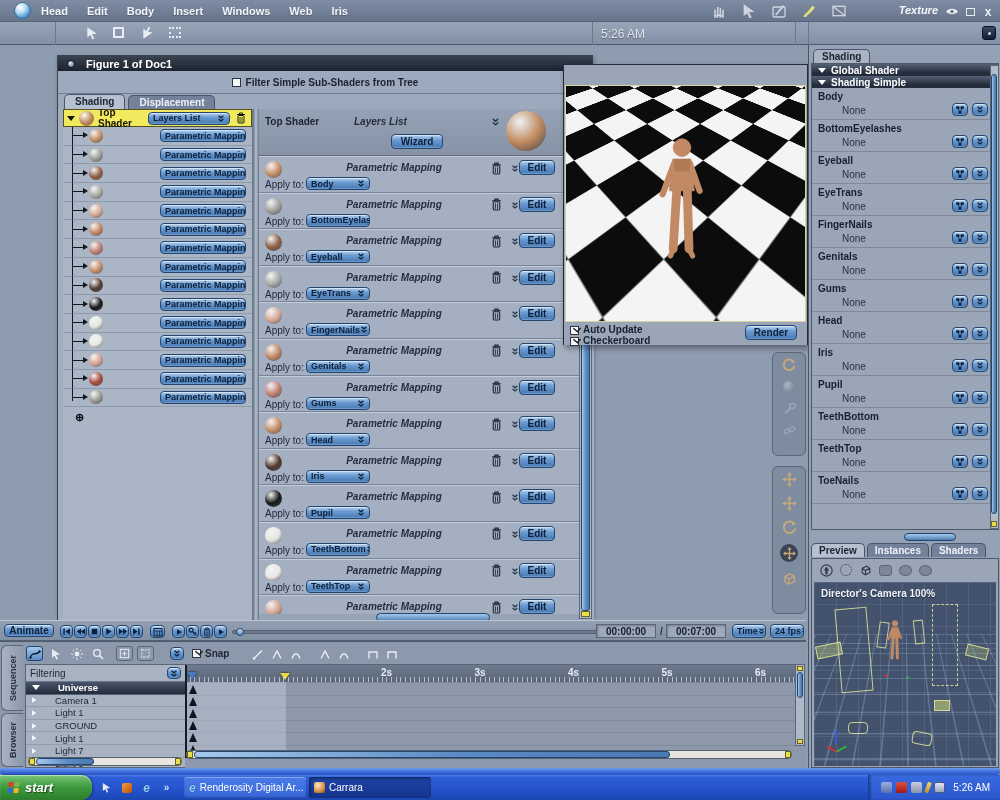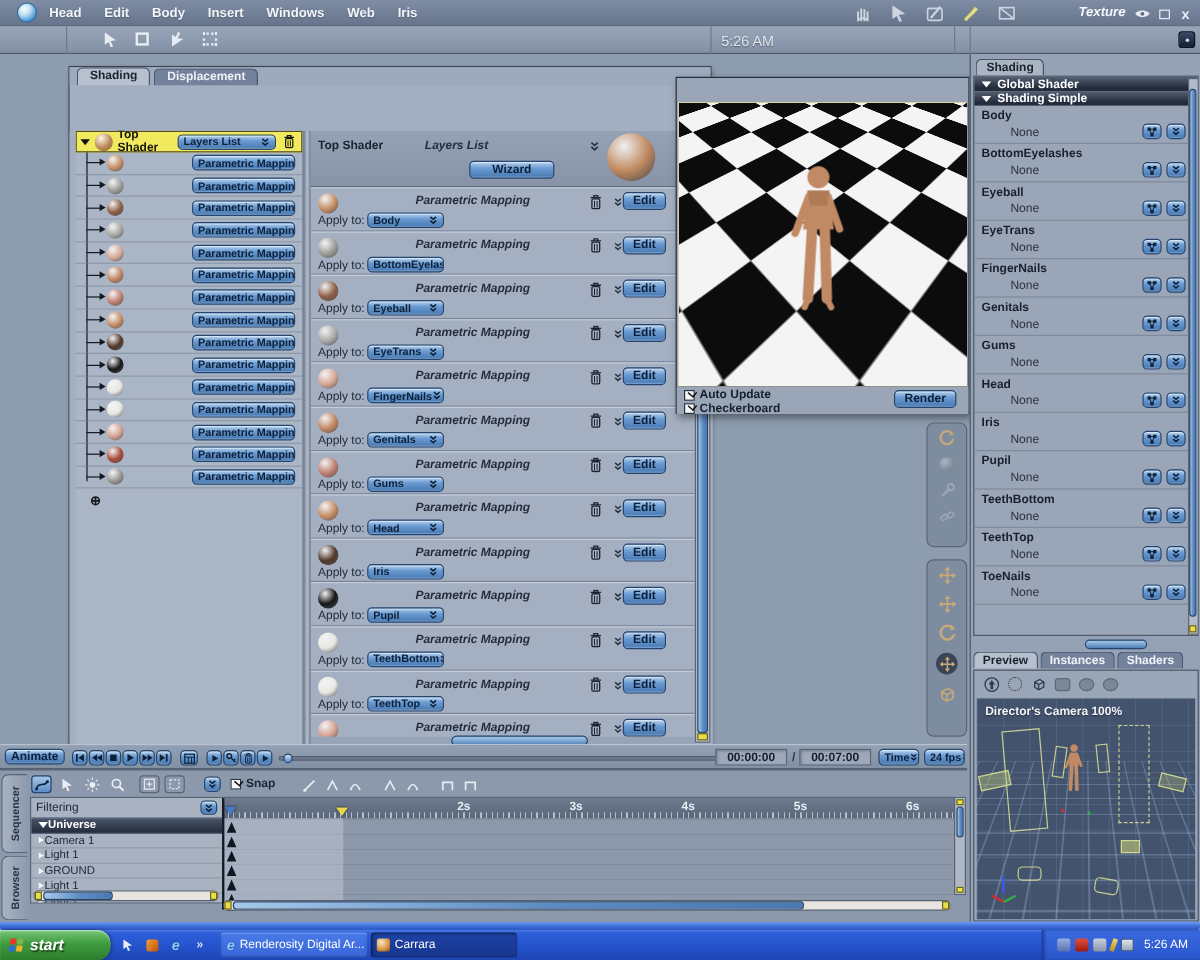--- a/index.html
+++ b/index.html
@@ -55,21 +55,21 @@
   .trow .dd{width:86px;margin-left:auto;margin-right:6px}
   .trow-root .dd{width:82px}
   .addnode{position:absolute;left:12px;top:302px;font-size:11px;color:#14181f;font-weight:bold}
   
   .detail{position:absolute;left:201px;top:0;width:320px;height:512px;background:#a4afc1;overflow:hidden}
   .dhead{position:absolute;left:0;top:0;width:320px;height:47px;background:linear-gradient(#93a0b3,#87impossible)} 
   .dhead{background:linear-gradient(#95a2b5,#8793a7);border-bottom:1px solid #5e6a7d}
   .dhead .hl{position:absolute;left:6px;top:7px;font-size:10px;font-weight:bold;color:#1a2431}
   .dhead .ht{position:absolute;left:95px;top:7px;font-size:10px;font-weight:bold;font-style:italic;color:#242e3e}
   .dhead .hc{position:absolute;left:232px;top:8px}
-  .dhead .wiz{position:absolute;left:132px;top:25px;width:71px;height:15px;font-size:10px}
+  .dhead .wiz{position:absolute;left:132px;top:25px;width:52px;height:15px;font-size:10px}
   .dhead .bigsph{position:absolute;left:247px;top:2px;width:40px;height:40px;z-index:3}
   .drows{position:absolute;left:0;top:47px;width:320px;height:458px;overflow:hidden}
   .drow{position:relative;height:36.6px;background:#a4afc1;border-top:1px solid #c3ccd8;border-bottom:1px solid #78markers}
   .drow{border-bottom:1px solid #78849a}
   .drow .sph{position:absolute;left:6px;top:4px;width:17px;height:17px}
   .dtype{position:absolute;left:20px;right:70px;top:5px;text-align:center;font-style:italic;font-weight:bold;font-size:10px;color:#232d3d}
   .dtrash{position:absolute;right:76px;top:4px;width:13px;height:14px}
   .dchev{position:absolute;right:60px;top:7px}
   .dedit{position:absolute;right:24px;top:3px;width:36px;height:15px;font-size:10px}
   .dapply{position:absolute;left:6px;top:22px;font-size:10px;color:#1c2636}
@@ -78,21 +78,21 @@
   .dscroll .sb-cap{position:absolute;left:1px;width:9px;height:6px}
   .dscroll .sb-thumb{position:absolute;left:1px;top:9px;width:9px;height:490px}
   .hpill{position:absolute;left:318px;top:504px;width:114px;height:9px;border-radius:5px;background:linear-gradient(#a6c9ea,#4e7fb6);border:1px solid #24456f}
   
   .pvwin{left:563px;top:64px;width:245px;height:281px;background:#9aa6b8;border:1px solid #222c3a;box-shadow:2px 3px 6px rgba(0,0,0,.4)}
   .pv-title{height:20px;background:linear-gradient(#3c4553,#151d29);color:#fff;font-size:11px;font-weight:bold;display:flex;align-items:center;padding-left:20px}
   .pv-img{position:absolute;left:1px;top:20px;width:241px;height:237px;background:#101010;overflow:hidden;border:1px solid #d8d4a0}
   .floor{position:absolute;left:-330px;top:-330px;width:900px;height:860px;background:repeating-conic-gradient(#0c0c0c 0% 25%,#f4f4f4 25% 50%);background-size:72px 72px;transform:perspective(250px) rotateX(57deg) rotateZ(45deg);transform-origin:50% 42%}
   .pshadow{position:absolute;left:100px;top:196px;width:104px;height:16px;background:rgba(35,35,35,.55);border-radius:50%;transform:rotate(8deg);filter:blur(2px)}
   .pv-foot{position:absolute;left:0;top:258px;width:243px;height:22px;background:#9aa6b8;font-size:10px;font-weight:bold;color:#15202e}
-  .pv-chk{position:absolute;display:flex;align-items:center;gap:4px}
+  .pv-chk{position:absolute;display:flex;align-items:flex-end;gap:4px}
   .pv-render{position:absolute;right:10px;top:2px;width:52px;height:15px;font-size:10px}
   
   .toolcol{left:772px;top:352px;width:34px;height:266px}
   .tgrp{background:#7e8ca0;border:1px solid #5a6678;border-radius:6px;display:flex;flex-direction:column;align-items:center;padding:5px 0;gap:9px}
   
   .rpanel{left:808px;top:45px;width:192px;height:725px;background:#95a2b5;border-left:1px solid #4a5664}
   .rtab{position:absolute;left:4px;top:4px;height:14px;line-height:13px;padding:0 8px;background:#aab4c3;border:1px solid #49556a;border-bottom:none;border-radius:5px 5px 0 0;font-size:10px;font-weight:bold;color:#1a2230}
   .rframe{position:absolute;left:2px;top:18px;width:188px;height:467px;background:#9aa6b8;border:1px solid #4d5868}
   .rframe .dkhdr{height:12px;font-size:10px}
   .figrow{position:relative;height:26px;border-bottom:1px solid #7e8a9b}
@@ -136,23 +136,23 @@
   .sl-end{position:absolute;right:-10px;top:-3px;width:9px;height:8px;border-radius:4px;background:linear-gradient(#a6c9ea,#4e7fb6);border:1px solid #24456f}
   
   .seq{left:0;top:641px;width:806px;height:127px;background:#8c98ab;border-top:1px solid #4e5a6c}
   .vtab{position:absolute;left:1px;width:22px;background:linear-gradient(90deg,#a2aebf,#8met)}
   .vtab{background:linear-gradient(90deg,#a8b3c3,#8d99ac);border:1px solid #5a6678;border-right:none;border-radius:6px 0 0 6px;color:#2a3442;font-size:9px;font-weight:bold;display:flex;align-items:center;justify-content:center}
   .vtab span{writing-mode:vertical-rl;transform:rotate(180deg)}
   .seqtools{position:absolute;left:26px;top:2px;height:19px;display:flex;align-items:center;gap:4px}
   .stool{width:17px;height:15px;border-radius:3px;display:flex;align-items:center;justify-content:center}
   .stool.on{background:linear-gradient(#a6c9ea,#5c8cc4);border:1px solid #24456f}
   .snapwrap{display:flex;align-items:center;gap:4px;font-size:10px;font-weight:bold;color:#1c2634;margin-left:4px}
-  .seqtree{position:absolute;left:25px;top:22px;width:160px;height:89px;background:#a8b2c1;border:1px solid #5a6678;border-right:none;overflow:hidden}
+  .seqtree{position:absolute;left:25px;top:22px;width:160px;height:104px;background:#a8b2c1;border:1px solid #5a6678;border-right:none;overflow:hidden}
   .filtrow{height:17px;display:flex;align-items:center;justify-content:space-between;padding:0 4px;border-bottom:1px solid #6a7689;font-size:10px;color:#1c2634}
-  .strow{height:12.6px;display:flex;align-items:center;gap:0;padding-left:6px;border-bottom:1px solid rgba(110,122,140,.4);font-size:9.5px;color:#1c2634}
+  .strow{height:12.6px;display:flex;align-items:center;gap:18px;padding-left:6px;border-bottom:1px solid rgba(110,122,140,.4);font-size:9.5px;color:#1c2634}
   .strow .exp{width:0;height:0;border-top:3.5px solid transparent;border-bottom:3.5px solid transparent;border-left:5px solid #f2f5fa;filter:drop-shadow(0 0 .4px #44506a)}
   .strow.hdr{background:linear-gradient(#49556a,#222b3a);color:#fff;font-weight:bold}
   .strow.hdr .exp{border-left:4px solid transparent;border-right:4px solid transparent;border-top:5px solid #fff;border-bottom:none}
   .timeline{position:absolute;left:185px;top:22px;width:610px;height:104px;overflow:hidden;border-top:1px solid #5a6678}
   .ruler{position:absolute;left:0;top:0;width:610px;height:17px;background:linear-gradient(#6b788c,#58market)}
   .ruler{background:linear-gradient(#6b788c,#596activ)} .ruler{background:linear-gradient(#6b788c,#596activ 100%)}
   .ruler{background:linear-gradient(#6e7b8f,#5a6779)}
   .ruler::after{content:"";position:absolute;left:0;bottom:0;width:100%;height:5px;background-image:repeating-linear-gradient(90deg,rgba(230,236,244,.65) 0 1px,transparent 1px 4.68px)}
   .rlabel{position:absolute;top:2px;left:calc(196px + var(--i)*93.5px);font-size:10px;font-weight:bold;color:#e8edf4}
   .tracks{position:absolute;left:0;top:17px;width:610px;height:76px;background:#8d99ab;background-image:repeating-linear-gradient(rgba(70,80,100,.18) 0 1px,transparent 1px 12.6px)}
@@ -380,20 +380,28 @@
   <span class="t2sep" style="left:592px"></span>
   <div class="clockbox">
       <span>5:26 AM</span>
     </div>
   <span class="t2sep" style="left:795px"></span>
   <span class="t2sep" style="left:808px"></span>
   <span class="jbtn"></span>
 </div>
 
 <div class="abs docwin">
+  <div class="dw-title">
+    <span class="dw-knob"></span>
+    <span>Figure 1 of Doc1</span>
+  </div>
+  <div class="dw-sub">
+    <span class="chk"></span>
+    <span>Filter Simple Sub-Shaders from Tree</span>
+  </div>
   <div class="dw-tabs">
     <span class="tab active">Shading</span>
     <span class="tab">Displacement</span>
   </div>
   <div class="dw-body">
 
     <div class="tree">
       <div class="trunk"></div>
       <div class="trow-root">
         <span class="tri-blk"></span>

